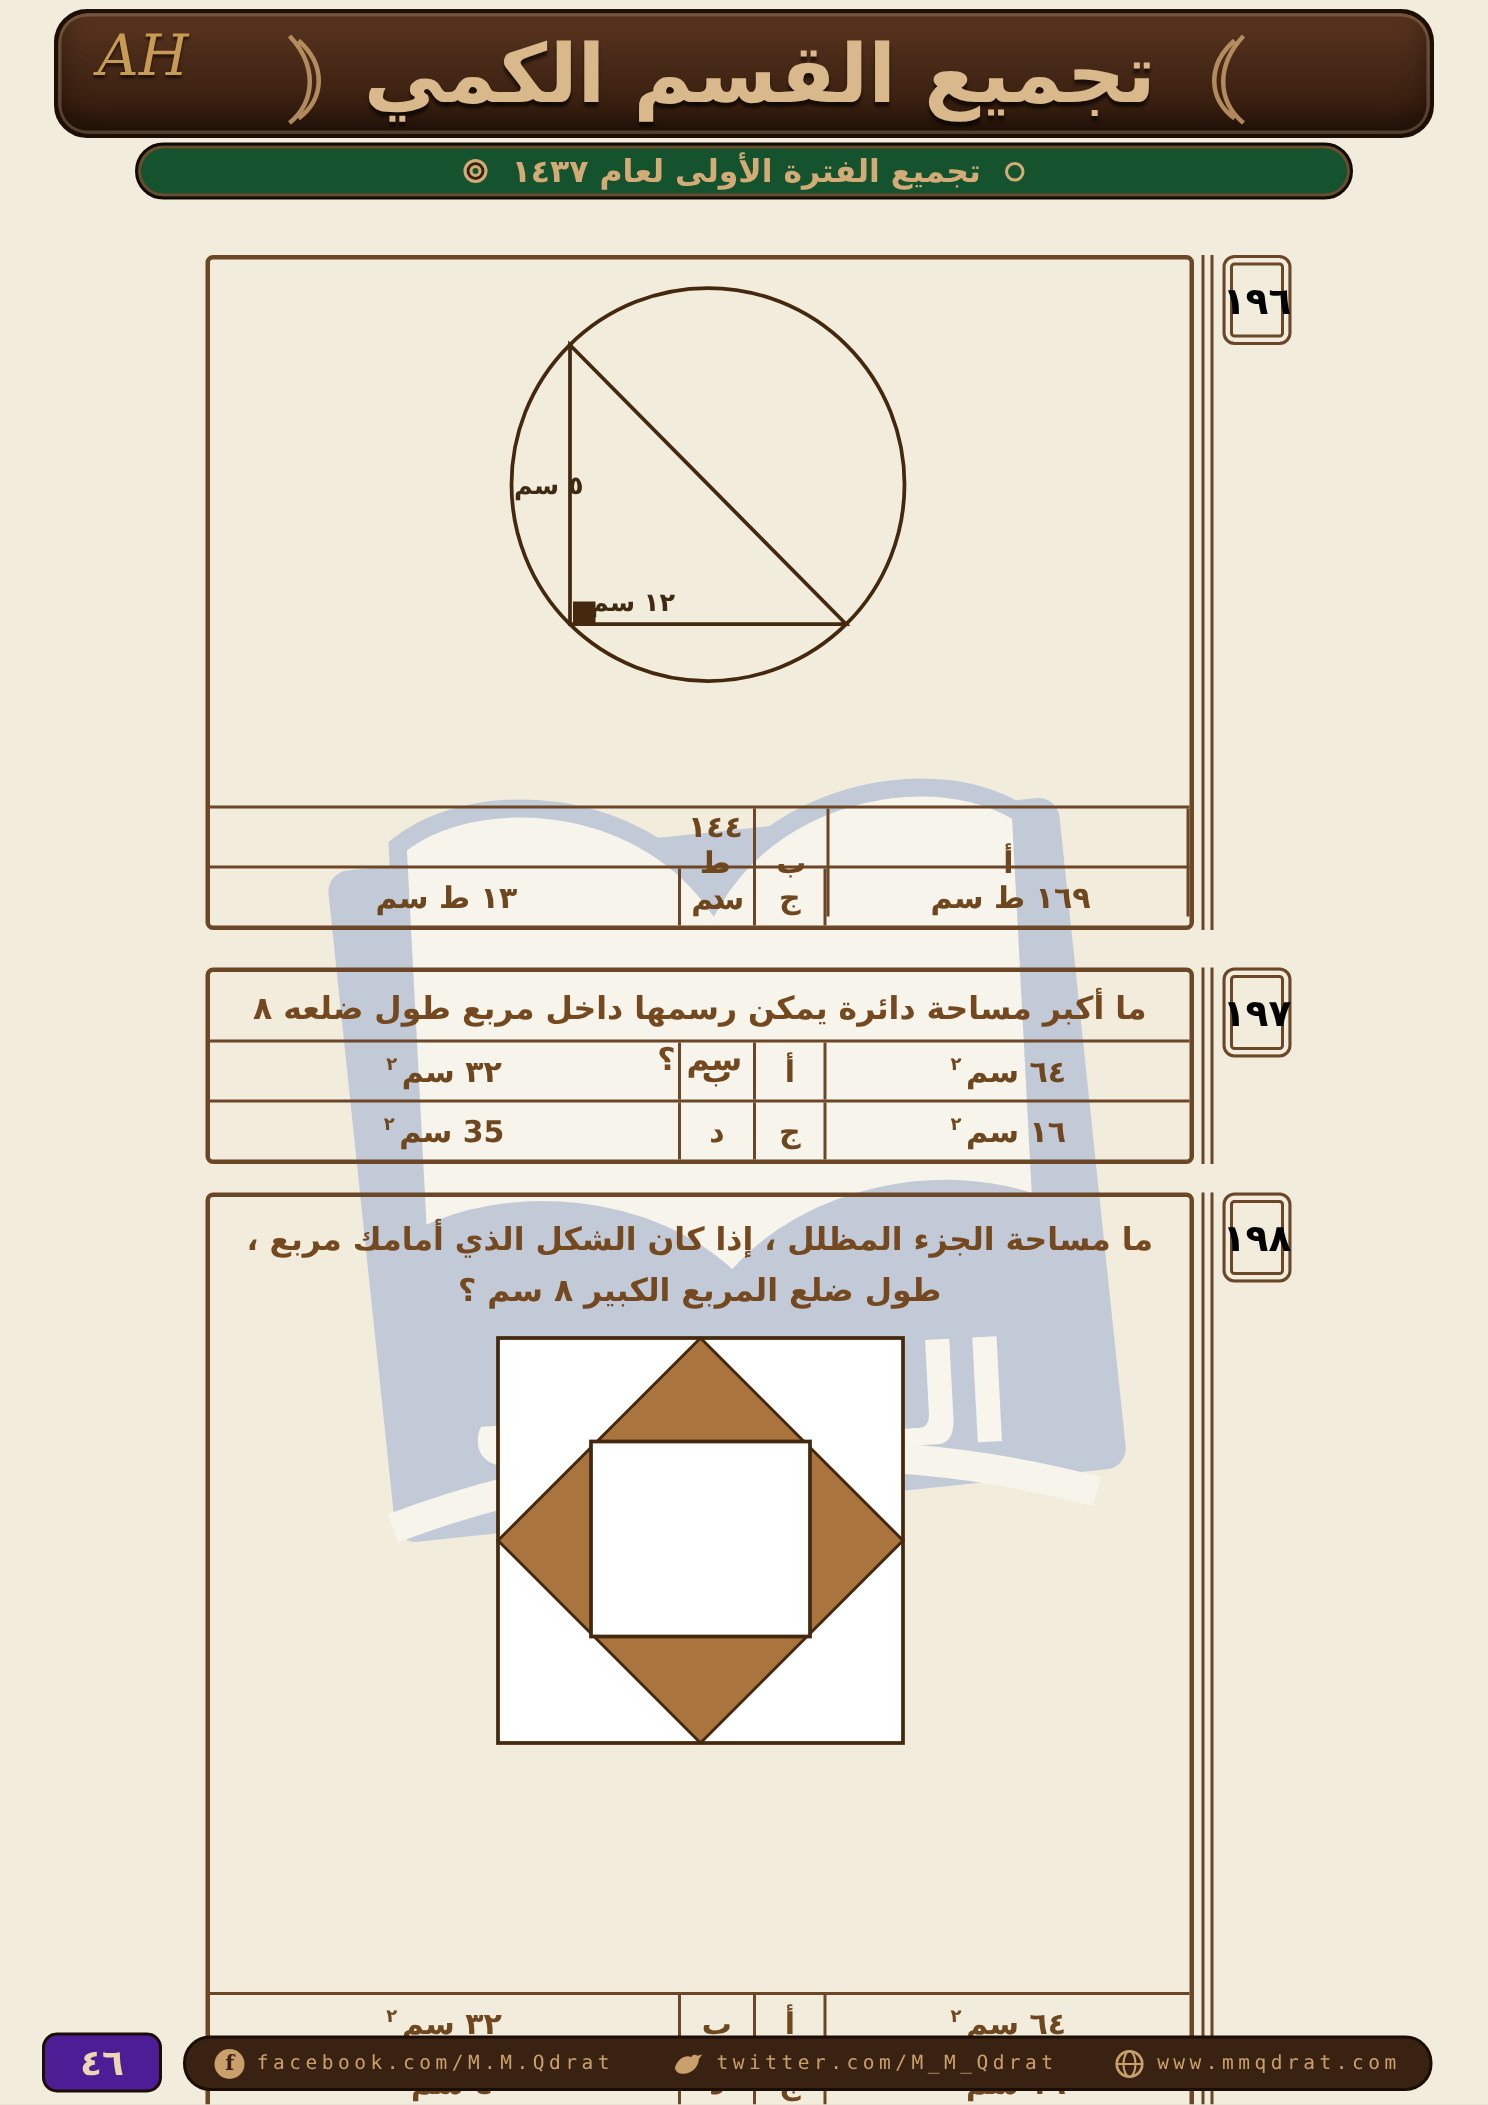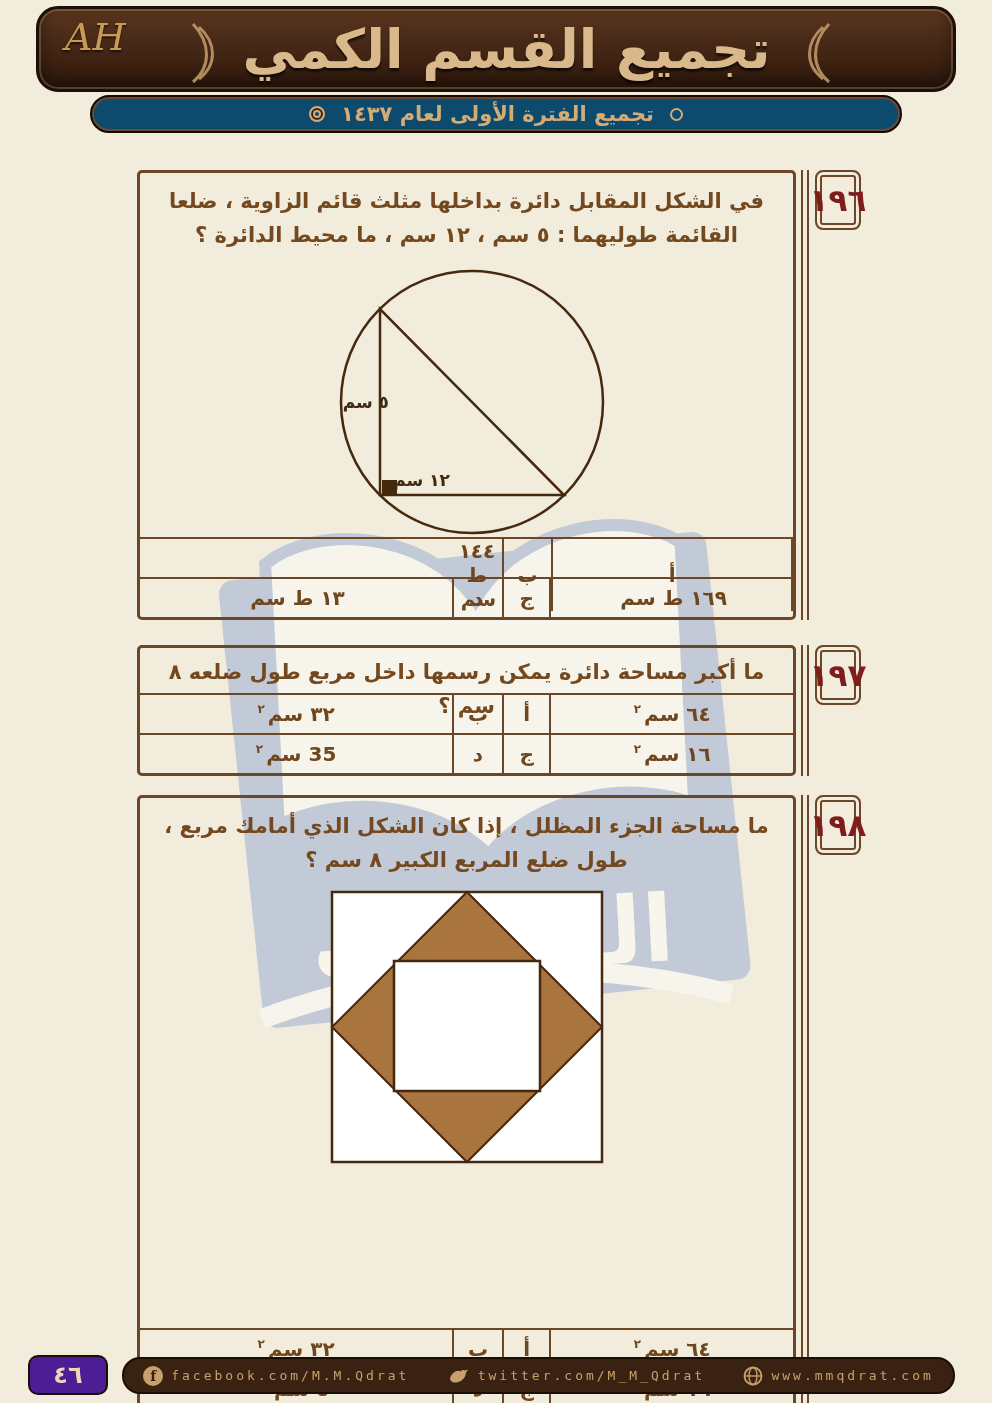--- a/index.html
+++ b/index.html
@@ -25,21 +25,21 @@
   }
   .flourish { position:absolute; top:14px; opacity:.85; }
   .flourish.right { right:120px; }
   .flourish.left { left:150px; }
   .logo-mono {
     position:absolute; left:26px; top:6px; color:#c79a55; font-style:italic;
     font-family:"DejaVu Serif", serif; font-size:38px; text-shadow:0 2px 2px rgba(0,0,0,.6);
   }
   .subband {
     position:absolute; z-index:2; top:95px; left:90px; width:812px; height:38px;
-    background:#0c4a6e; border:2px solid #140904; border-radius:20px;
+    background:#14532d; border:2px solid #140904; border-radius:20px;
     box-shadow: inset 0 0 0 2px #6d4b2e;
     display:flex; align-items:center; justify-content:center; gap:16px;
   }
   .subband-text { color:#d3ab77; font-size:21px; font-weight:bold; }
   .ring { width:13px; height:13px; border:2px solid #d3ab77; border-radius:50%; }
   .ring.double { box-shadow: inset 0 0 0 2px #371f10, inset 0 0 0 4px #d3ab77; width:16px; height:16px;}
 
   
   .watermark { position:absolute; top:415px; left:163px; z-index:0; opacity:.5; transform:rotate(-3deg); }
 
@@ -51,21 +51,21 @@
   }
   .rail {
     position:absolute; top:0; left:664px; width:8px; height:100%;
     border-left:2px solid #6b4728; border-right:2px solid #6b4728;
   }
   .badge {
     position:absolute; top:0; left:678px; width:46px; height:60px;
     border:2px solid #6b4728; border-radius:8px;
     box-shadow: inset 0 0 0 3px #f1ecdc, inset 0 0 0 5px #6b4728;
     display:flex; align-items:center; justify-content:center;
-    color:#7f1d1d; font-size:31px; font-weight:bold;
+    color:#000000; font-size:25px; font-weight:bold;
   }
   .q-text {
     padding:12px 16px 0; text-align:center; color:#74491f;
     font-size:21px; font-weight:bold; line-height:1.6;
   }
   .diagram { text-align:center; }
   .answers { position:absolute; bottom:0; left:0; right:0; }
   .ans-row {
     display:grid; grid-template-columns: 37% 7.6% 7.6% 47.8%;
     height:40px; border-top:2px solid #6b4728;
@@ -124,21 +124,20 @@
   </header>
 
   <div class="subband">
     <span class="ring"></span>
     <span class="subband-text">تجميع الفترة الأولى لعام ١٤٣٧</span>
     <span class="ring double"></span>
   </div>
 
   <div class="q-wrap" style="top:170px;height:450px;">
     <div class="card">
-      <p class="q-text">في الشكل المقابل دائرة بداخلها مثلث قائم الزاوية ، ضلعا القائمة طوليهما : ٥ سم ، ١٢ سم ، ما محيط الدائرة ؟</p>
       <div class="diagram">
         <svg width="400" height="288" viewBox="0 0 400 288">
           <circle cx="205" cy="150" r="131" fill="none" stroke="#45290f" stroke-width="2.5"></circle>
           <polygon points="113,57 113,243 297,243" fill="none" stroke="#45290f" stroke-width="2.5"></polygon>
           <rect x="115" y="228" width="15" height="15" fill="#45290f"></rect>
           <text x="122" y="156" font-size="17" font-weight="bold" fill="#3f2a12">٥ سم</text>
           <text x="183" y="234" font-size="17" font-weight="bold" fill="#3f2a12">١٢ سم</text>
         </svg>
       </div>
       <div class="answers">

